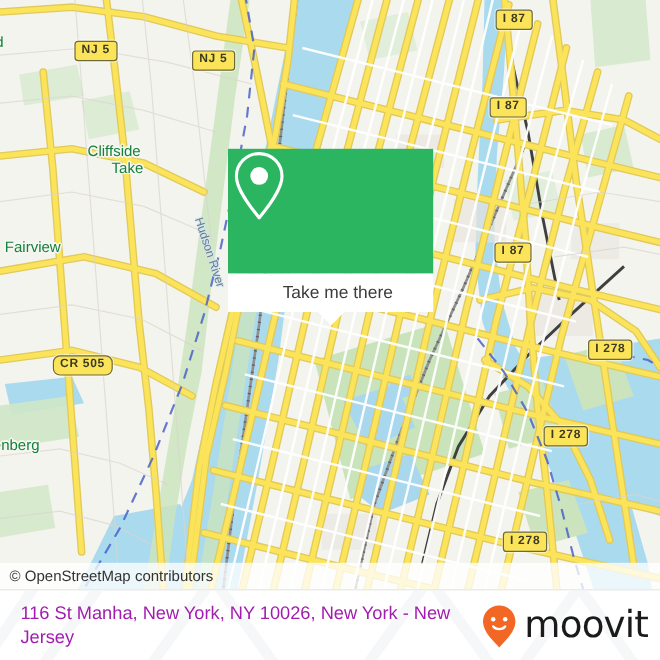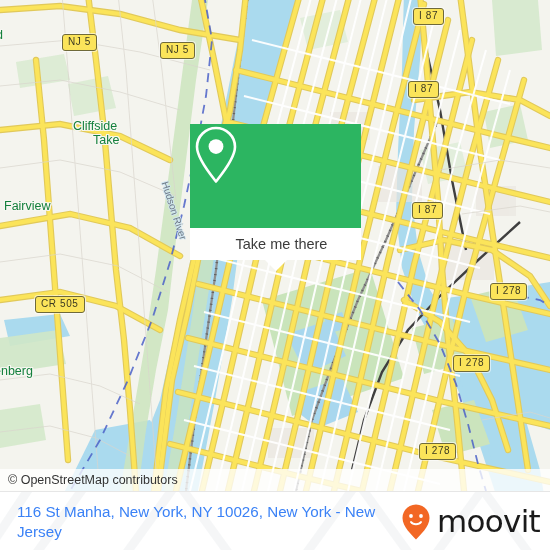--- a/index.html
+++ b/index.html
@@ -15,21 +15,21 @@
   .map svg{position:absolute;left:0;top:0;}
 
   
   .shield{
     position:absolute;
     background:#fbe45a;
     border:1.6px solid #6f6a3a;
     border-radius:3px;
     color:#3c3a22;
     font-size:10px;
-    font-weight:normal;
+    font-weight:bold;
     letter-spacing:.6px;
     padding:1px 5px 2px 5px;
     line-height:12px;
     white-space:nowrap;
     box-shadow:0 0 0 1px rgba(255,255,255,.55);
   }
   
   .place{
     position:absolute;
     color:#15803d;
@@ -94,21 +94,21 @@
   .footer .wm{position:absolute;left:0;top:0;width:550px;height:59px;opacity:.5;}
   .footer-inner{
     position:relative;
     display:flex;align-items:center;
     height:59px;
     padding:0 10px 0 17px;
     box-sizing:border-box;
   }
   .addr{
     flex:1 1 auto;
-    color:#3b82f6;
+    color:#a21caf;
     font-size:15.2px;
     line-height:20px;
     padding-right:6px;
     max-width:392px;
   }
   .brand{flex:0 0 auto;display:flex;align-items:center;gap:6px;margin-left:auto;}
   .brand-word{
     color:#1a1a1a;
     font-size:31px;
     line-height:31px;
@@ -310,21 +310,21 @@
     <div class="place" style="left:4px;top:199px;">Fairview</div>
     <div class="place" style="left:-6px;top:364px;">enberg</div>
 
     <div class="river-label" style="left:170px;top:180px;">Hudson River</div>
 
     <div class="shield" style="left:62px;top:34px;">NJ 5</div>
     <div class="shield" style="left:160px;top:42px;">NJ 5</div>
     <div class="shield" style="left:413px;top:8px;">I 87</div>
     <div class="shield" style="left:408px;top:81px;">I 87</div>
     <div class="shield" style="left:412px;top:202px;">I 87</div>
-    <div class="shield" style="left:35px;top:296px;">CR 505</div>
+    <div class="shield" style="left:44px;top:296px;border-radius:6px;">CR 505</div>
     <div class="shield" style="left:490px;top:283px;">I 278</div>
     <div class="shield" style="left:453px;top:355px;">I 278</div>
     <div class="shield" style="left:419px;top:443px;">I 278</div>
 
     <div class="popup">
       <div class="popup-head">
         <svg width="52" height="62" viewBox="0 0 52 62">
           <path d="M26 4 C15.5 4 7 12.4 7 22.8 C7 34.5 20 50 26 57.5 C32 50 45 34.5 45 22.8 C45 12.4 36.5 4 26 4 Z" fill="none" stroke="#ffffff" stroke-width="2.6" stroke-linejoin="round"></path>
           <circle cx="26" cy="22.6" r="7.4" fill="#ffffff"></circle>
         </svg>

